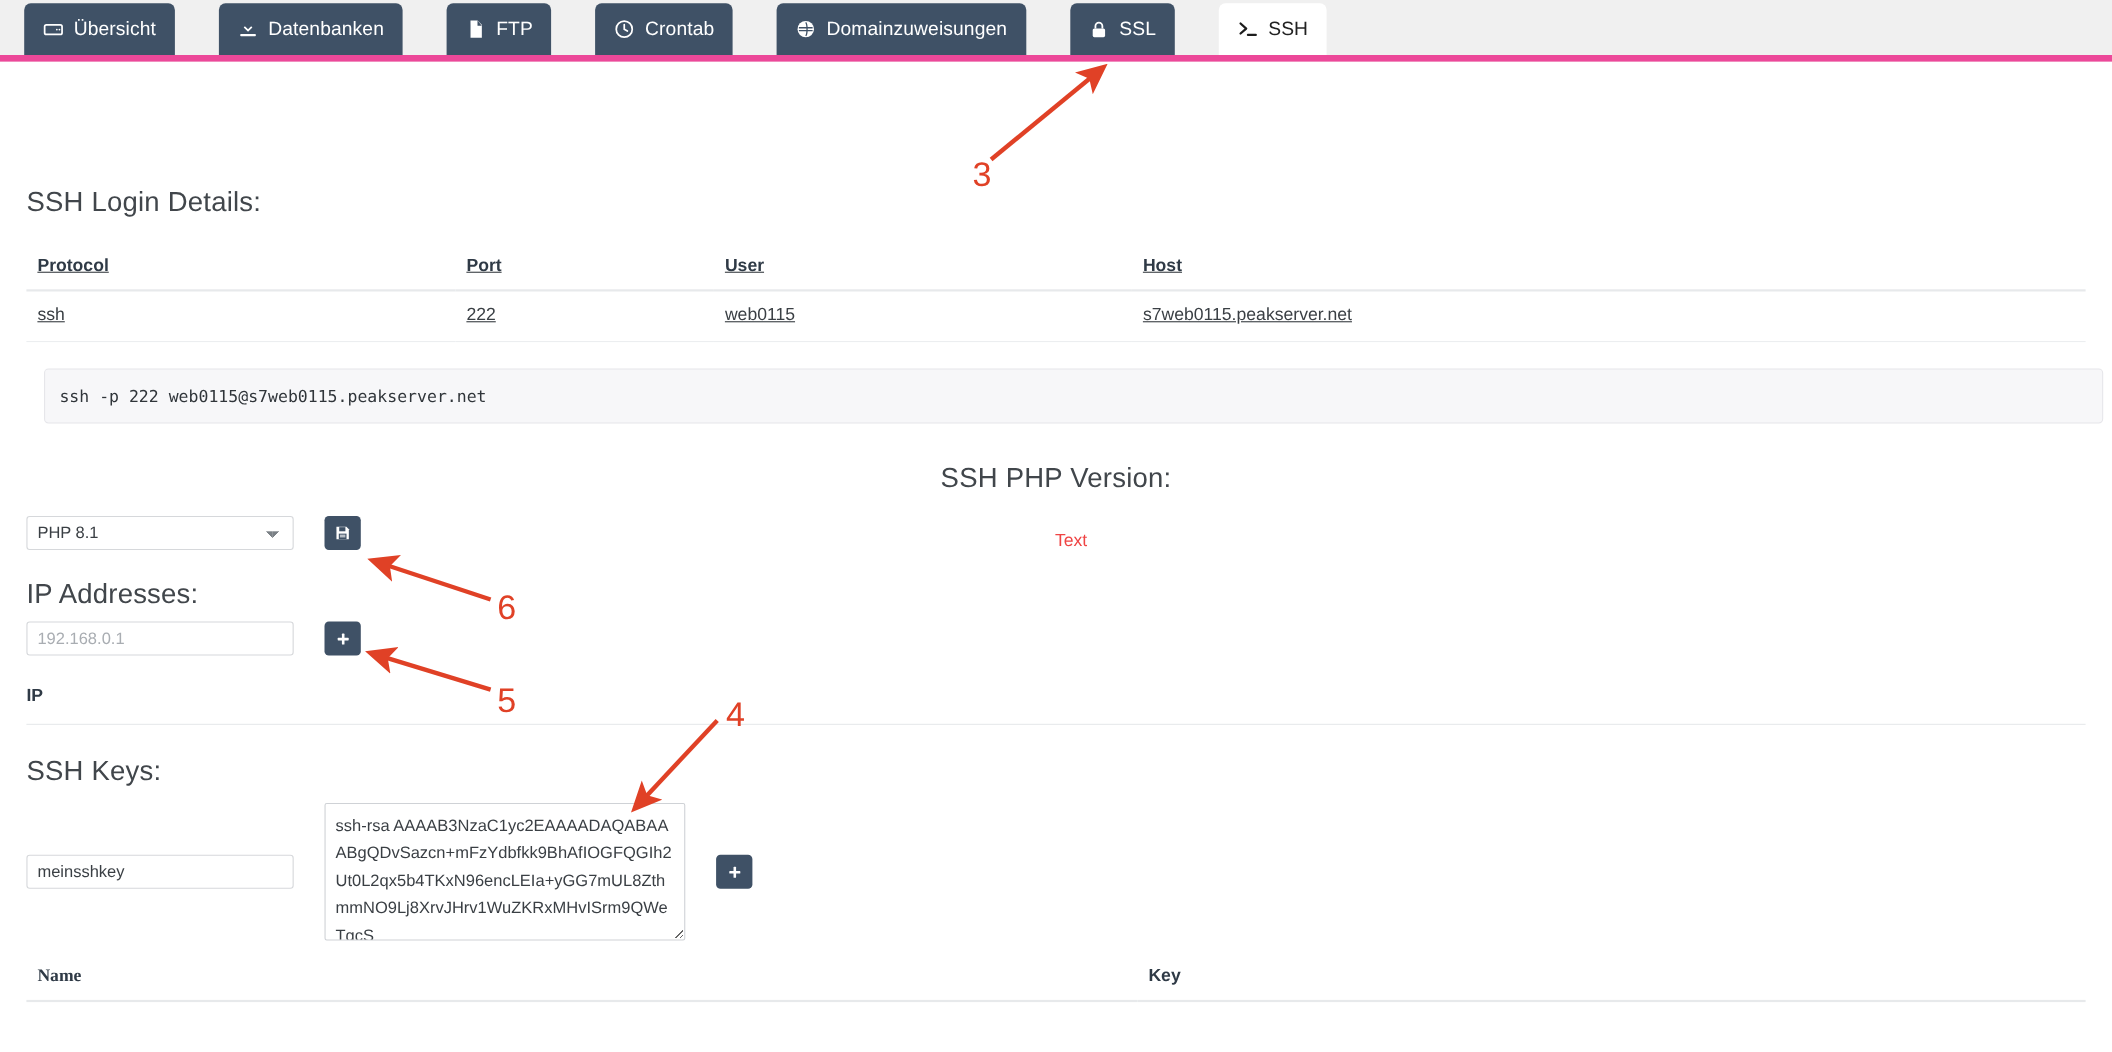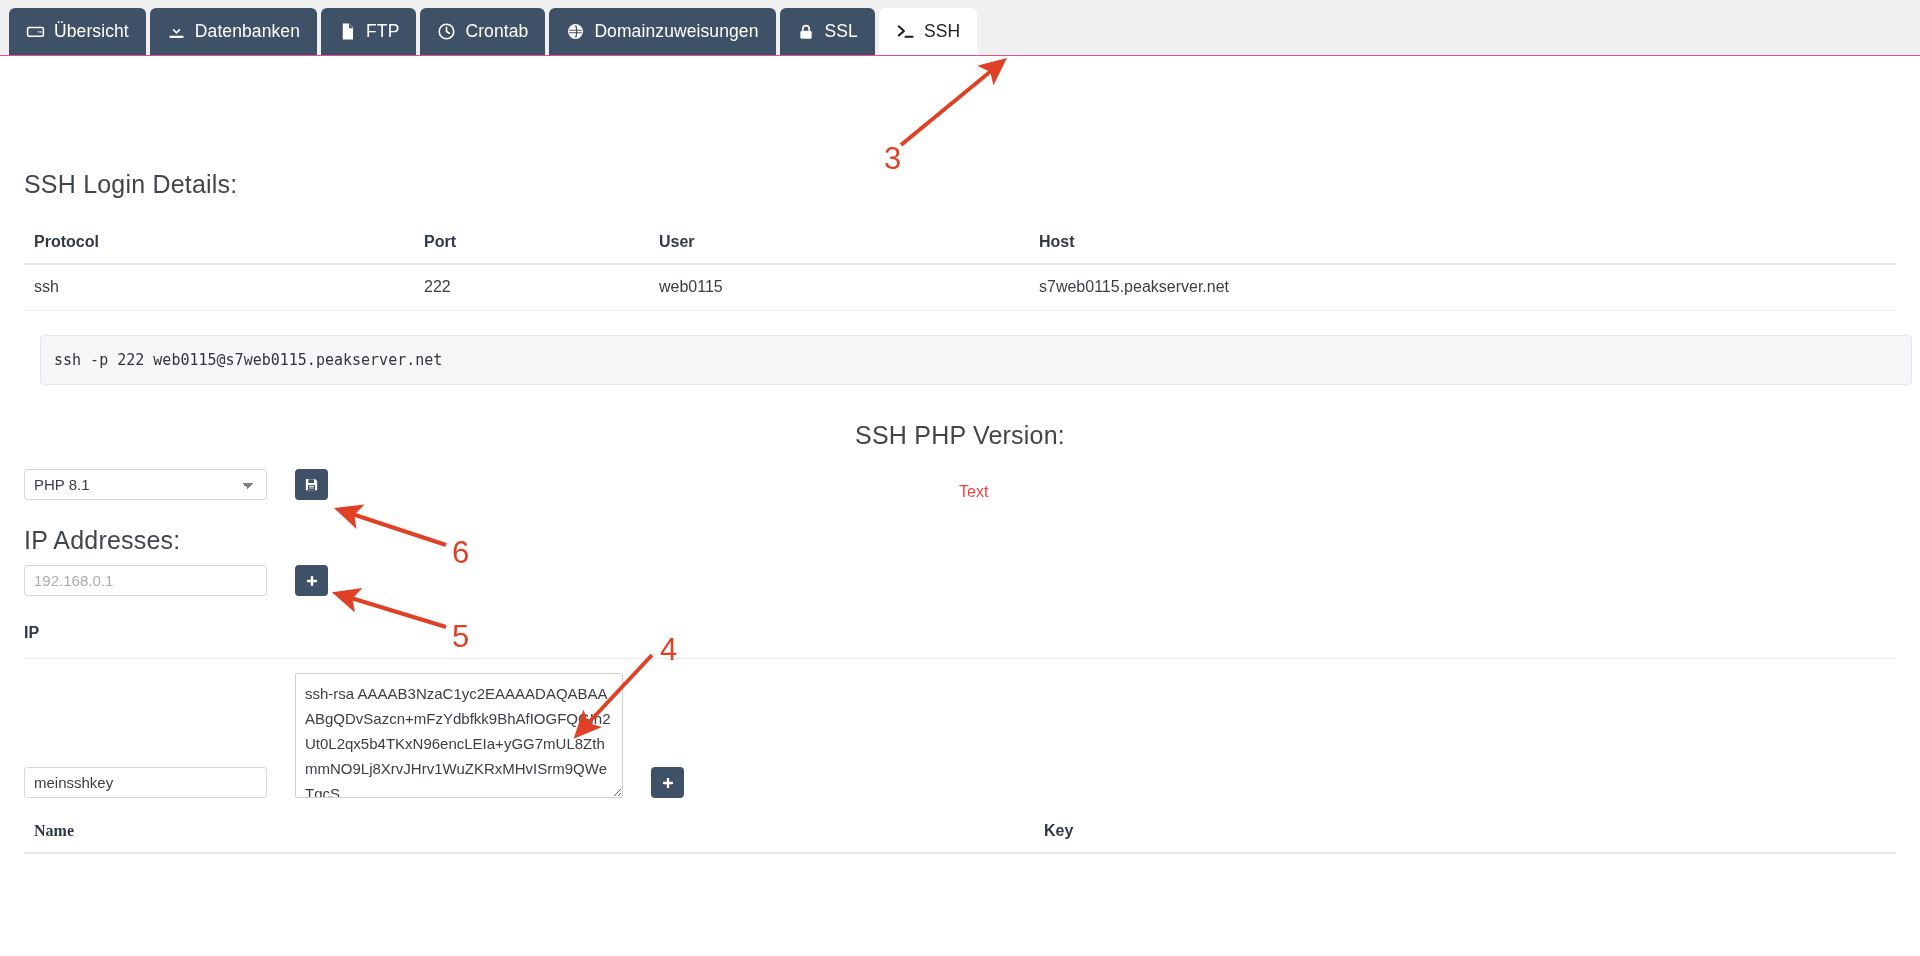--- a/index.html
+++ b/index.html
@@ -20,25 +20,26 @@
     background: #ffffff;
   }
 
   
   .tabstrip {
     position: absolute;
     left: 0; top: 0;
     width: 1920px;
     height: 56px;
     background: #f0f0f0;
-    border-bottom: 1px solid #ec4899;
+    border-bottom: 6px solid #ec4899;
     display: flex;
     align-items: flex-end;
-    padding-left: 9px;
+    padding-left: 22px;
     box-sizing: border-box;
+    gap: 36px;
   }
   .tab {
     height: 47px;
     display: flex;
     align-items: center;
     gap: 9px;
     padding: 0 17px;
     margin-right: 4px;
     background: #3f5166;
     color: #ffffff;
@@ -78,20 +79,21 @@
     color: #41464b;
     letter-spacing: .2px;
   }
 
   
   .login-table {
     width: 1872px;
     border-collapse: collapse;
     margin-top: 24px;
     table-layout: fixed;
+    text-decoration: underline;
   }
   .login-table th {
     text-align: left;
     font-size: 16px;
     font-weight: bold;
     color: #2f3a46;
     padding: 10px 10px 12px 10px;
     border-bottom: 2px solid #e7e9eb;
   }
   .login-table td {
@@ -119,21 +121,21 @@
     font-family: "DejaVu Sans Mono", "Liberation Mono", monospace;
     font-size: 15px;
     color: #30353a;
     white-space: pre;
     margin-left: 16px;
   }
 
   
   .field-row {
     display: flex;
-    align-items: flex-end;
+    align-items: center;
     gap: 28px;
     margin-top: 14px;
   }
   .inp {
     width: 243px;
     height: 31px;
     box-sizing: border-box;
     border: 1px solid #d6d8db;
     border-radius: 3px;
     padding: 3px 9px;
@@ -380,20 +382,21 @@
             <rect x="3.4" y="10" width="17.2" height="4" rx="1"></rect>
           </svg>
         </span>
       </button>
     </div>
 
     <div class="sub-label">IP</div>
 
     <div class="hrule"></div>
 
+    <div class="section-title" style="margin-top:28px;">SSH Keys:</div>
 
     <div class="field-row" style="margin-top:14px;">
       <input class="inp" type="text" value="meinsshkey" style="">
       <textarea class="keyarea" style="">ssh-rsa AAAAB3NzaC1yc2EAAAADAQABAAABgQDvSazcn+mFzYdbfkk9BhAfIOGFQGIh2Ut0L2qx5b4TKxN96encLEIa+yGG7mUL8ZthmmNO9Lj8XrvJHrv1WuZKRxMHvISrm9QWeTgcS</textarea>
       <button class="btn-sq">
         <span>
           <svg width="14" height="14" viewBox="0 0 24 24" fill="#ffffff">
             <rect x="10" y="3.4" width="4" height="17.2" rx="1"></rect>
             <rect x="3.4" y="10" width="17.2" height="4" rx="1"></rect>
           </svg>

